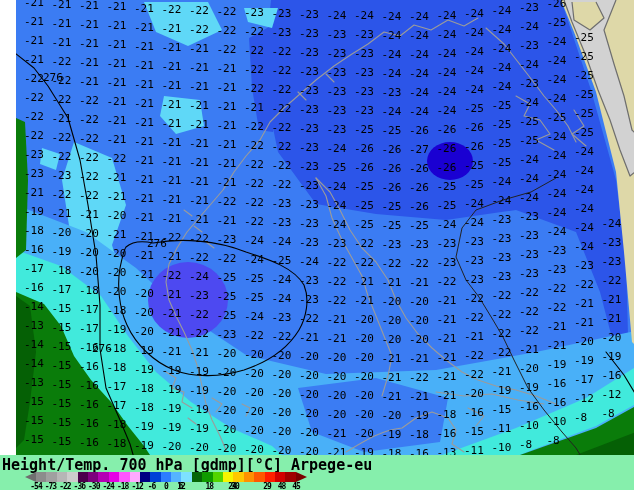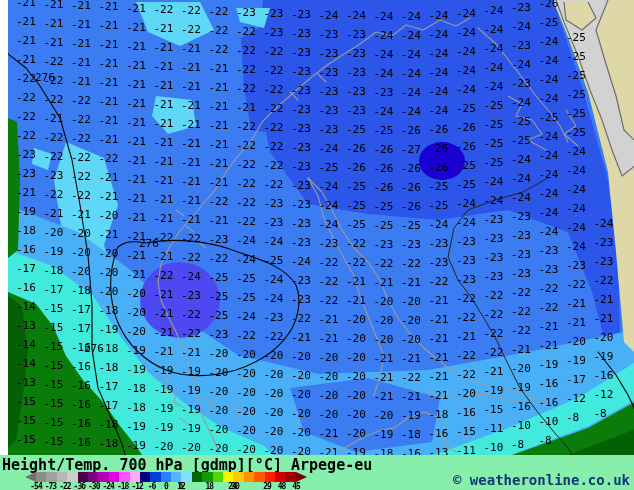--- a/index.html
+++ b/index.html
@@ -1,18 +1,18 @@
 <!DOCTYPE html>
 <html><head>
 <meta charset="utf-8">
 <style>
   html,body{margin:0;padding:0;background:#fff;}
   .screen{position:relative;width:634px;height:490px;overflow:hidden;background:#fff;
           font-family:"DejaVu Sans Mono",monospace;}
-  .map-wrap{position:absolute;top:0;left:8px;width:558px;height:455px;}
+  .map-wrap{position:absolute;top:0;left:16px;width:558px;height:455px;}
   svg{display:block;}
   .tval{font:11px "DejaVu Sans Mono",monospace;fill:#000;}
   .clabel{font:11px "DejaVu Sans Mono",monospace;fill:#000;}
   .coast{fill:none;stroke:#9b9b9b;stroke-width:1.1;stroke-linejoin:round;stroke-linecap:round;}
   .coast-out{fill:none;stroke:#6e6e6e;stroke-width:1.2;stroke-linejoin:round;}
   .contour{fill:none;stroke:#000;stroke-width:1.1;stroke-linejoin:round;stroke-linecap:round;}
   .border{fill:none;stroke:#222;stroke-width:1;stroke-linejoin:round;}
   .titlebar{position:absolute;top:455px;left:0;width:634px;height:41px;background:#86efac;}
   .t-title{position:absolute;left:2px;top:1px;font:bold 15px "DejaVu Sans Mono",monospace;color:#000;white-space:pre;}
   .t-date{position:absolute;right:3px;top:2px;font:bold 13px "DejaVu Sans Mono",monospace;color:#000;white-space:pre;}
@@ -652,15 +652,14 @@
           <span class="tick" style="left: 136px; text-decoration: underline;">12</span>
           <span class="tick" style="left: 164.333px;">18</span>
           <span class="tick" style="left: 187px;">24</span>
           <span class="tick" style="left: 190px;">30</span>
           <span class="tick" style="left: 215px; margin-top: 28px;">36</span>
           <span class="tick" style="left: 222.111px;">29</span>
           <span class="tick" style="left: 236.556px;">48</span>
           <span class="tick" style="left: 251px;">45</span>
         </div>
     </div>
-    <div class="t-copy">© weatheronline.co.uk</div>
   </div>
 </div>
 
 </body></html>

